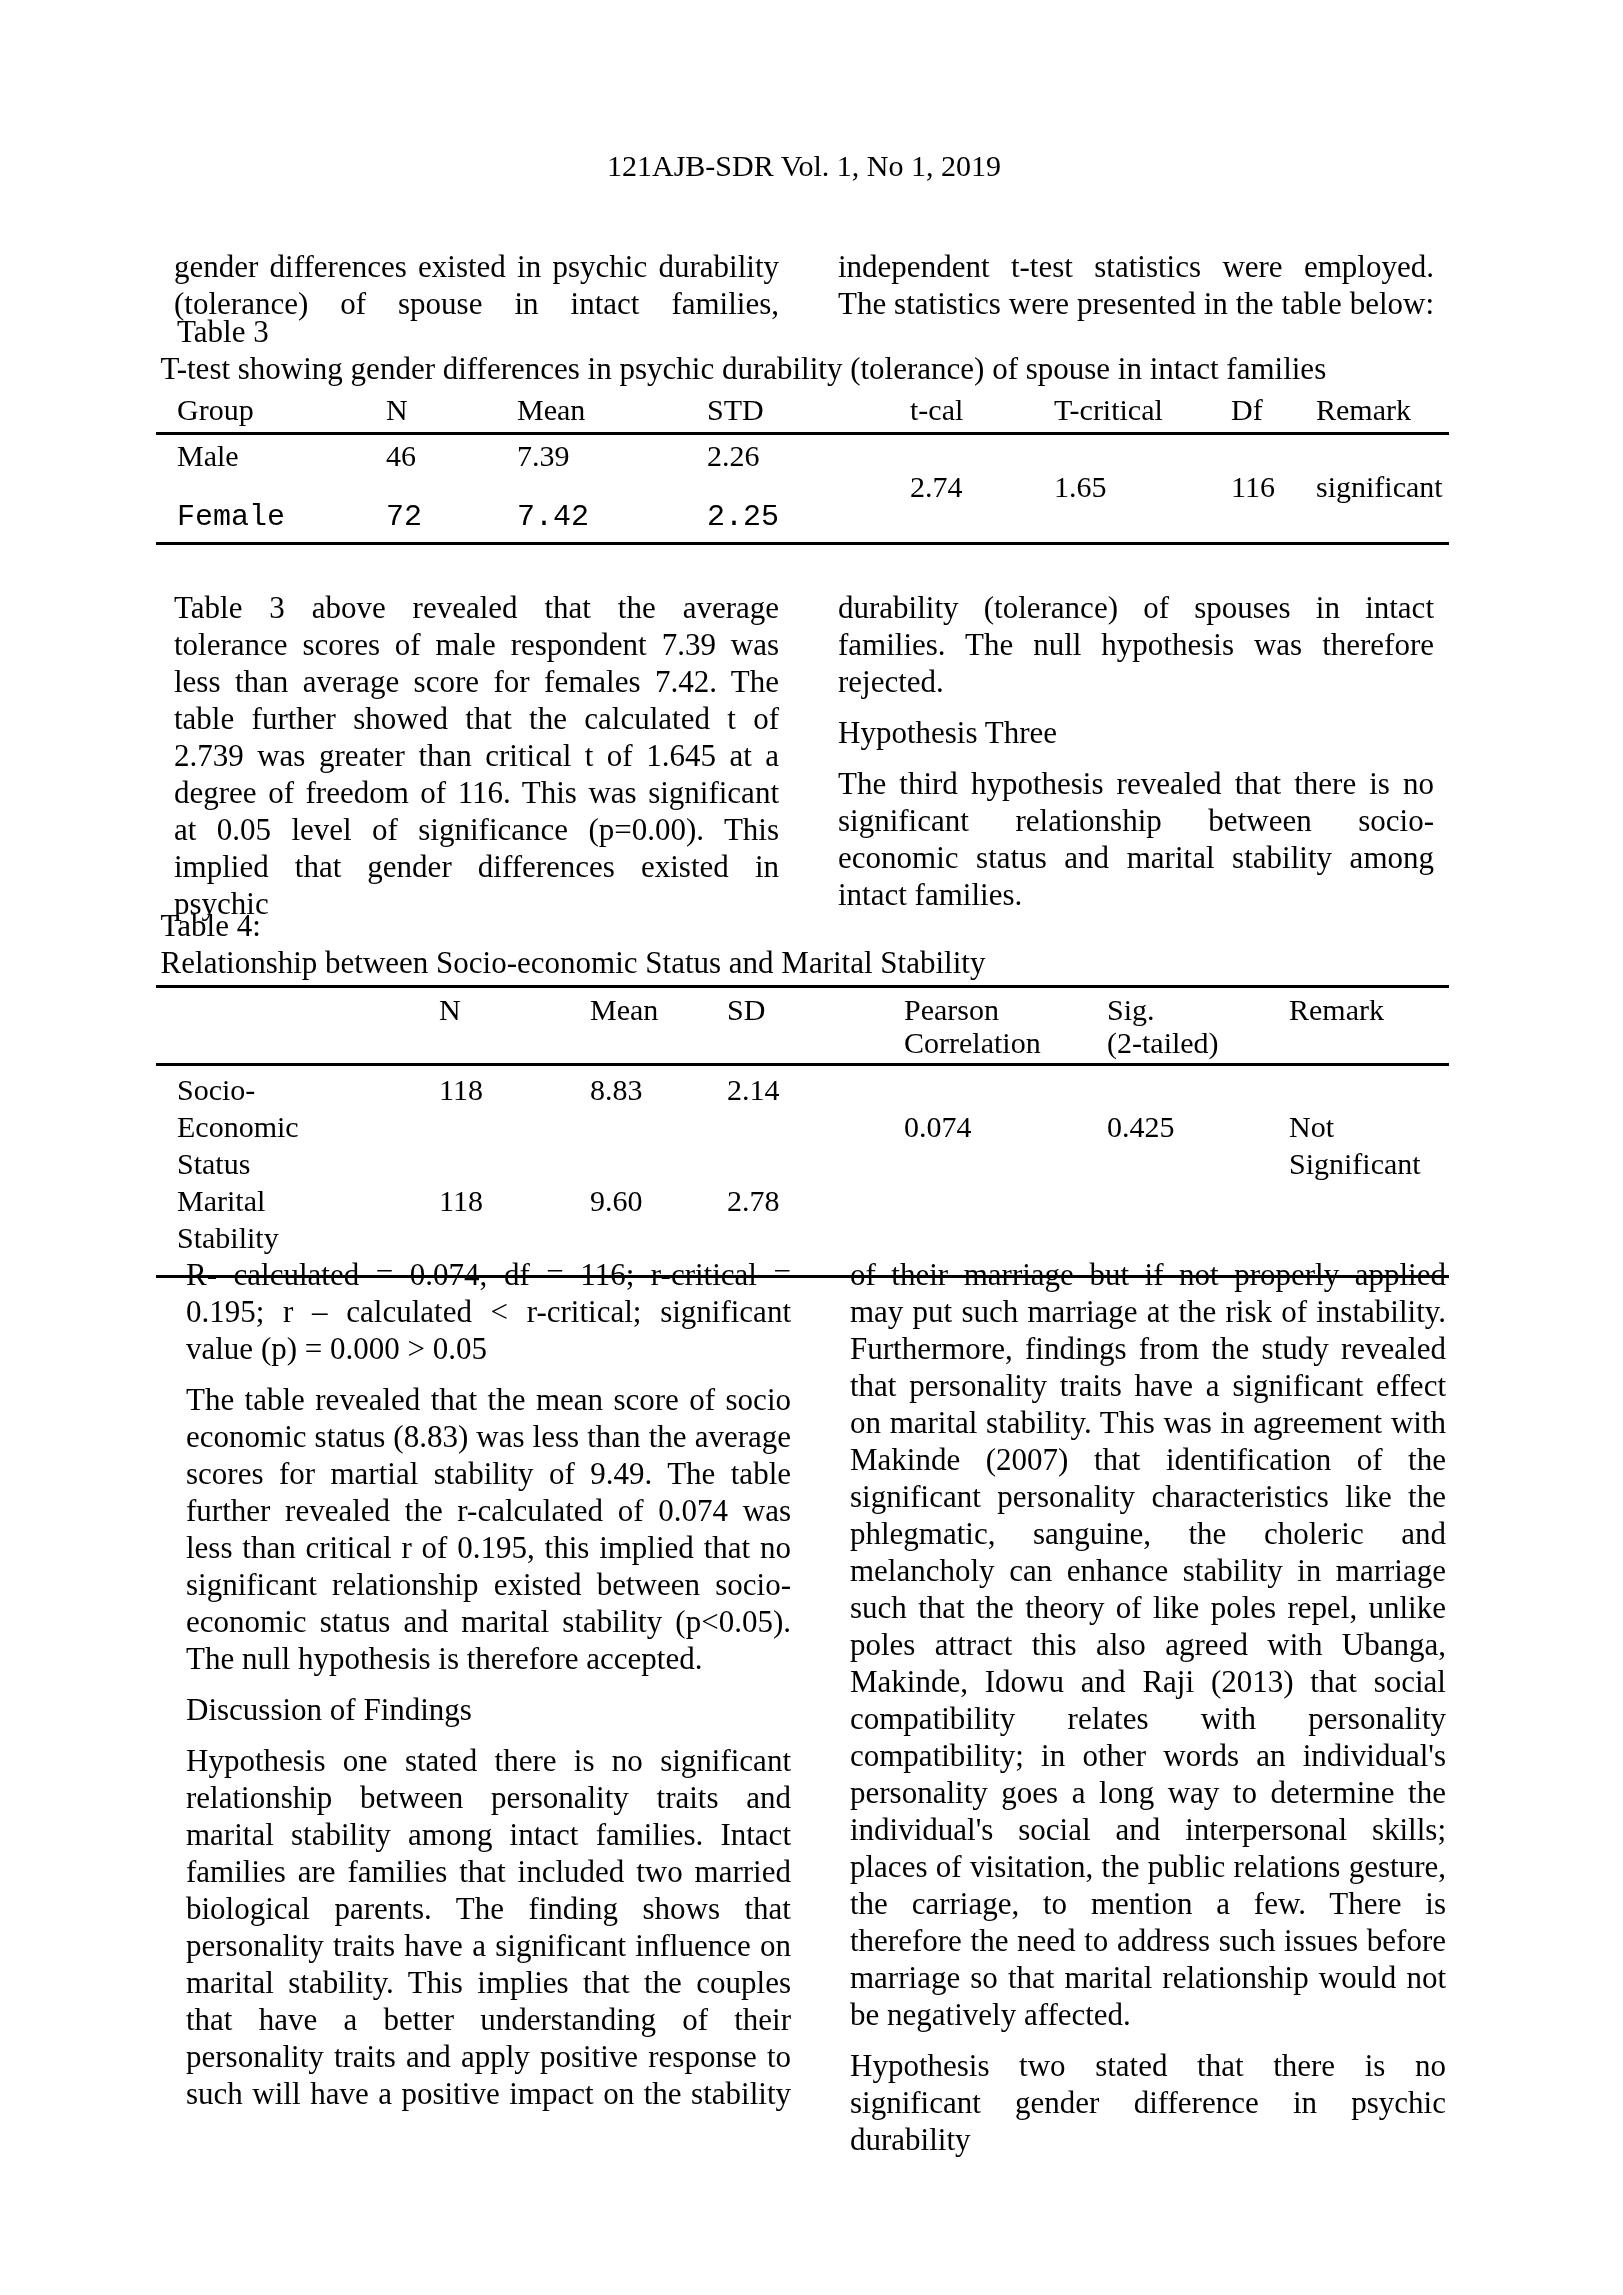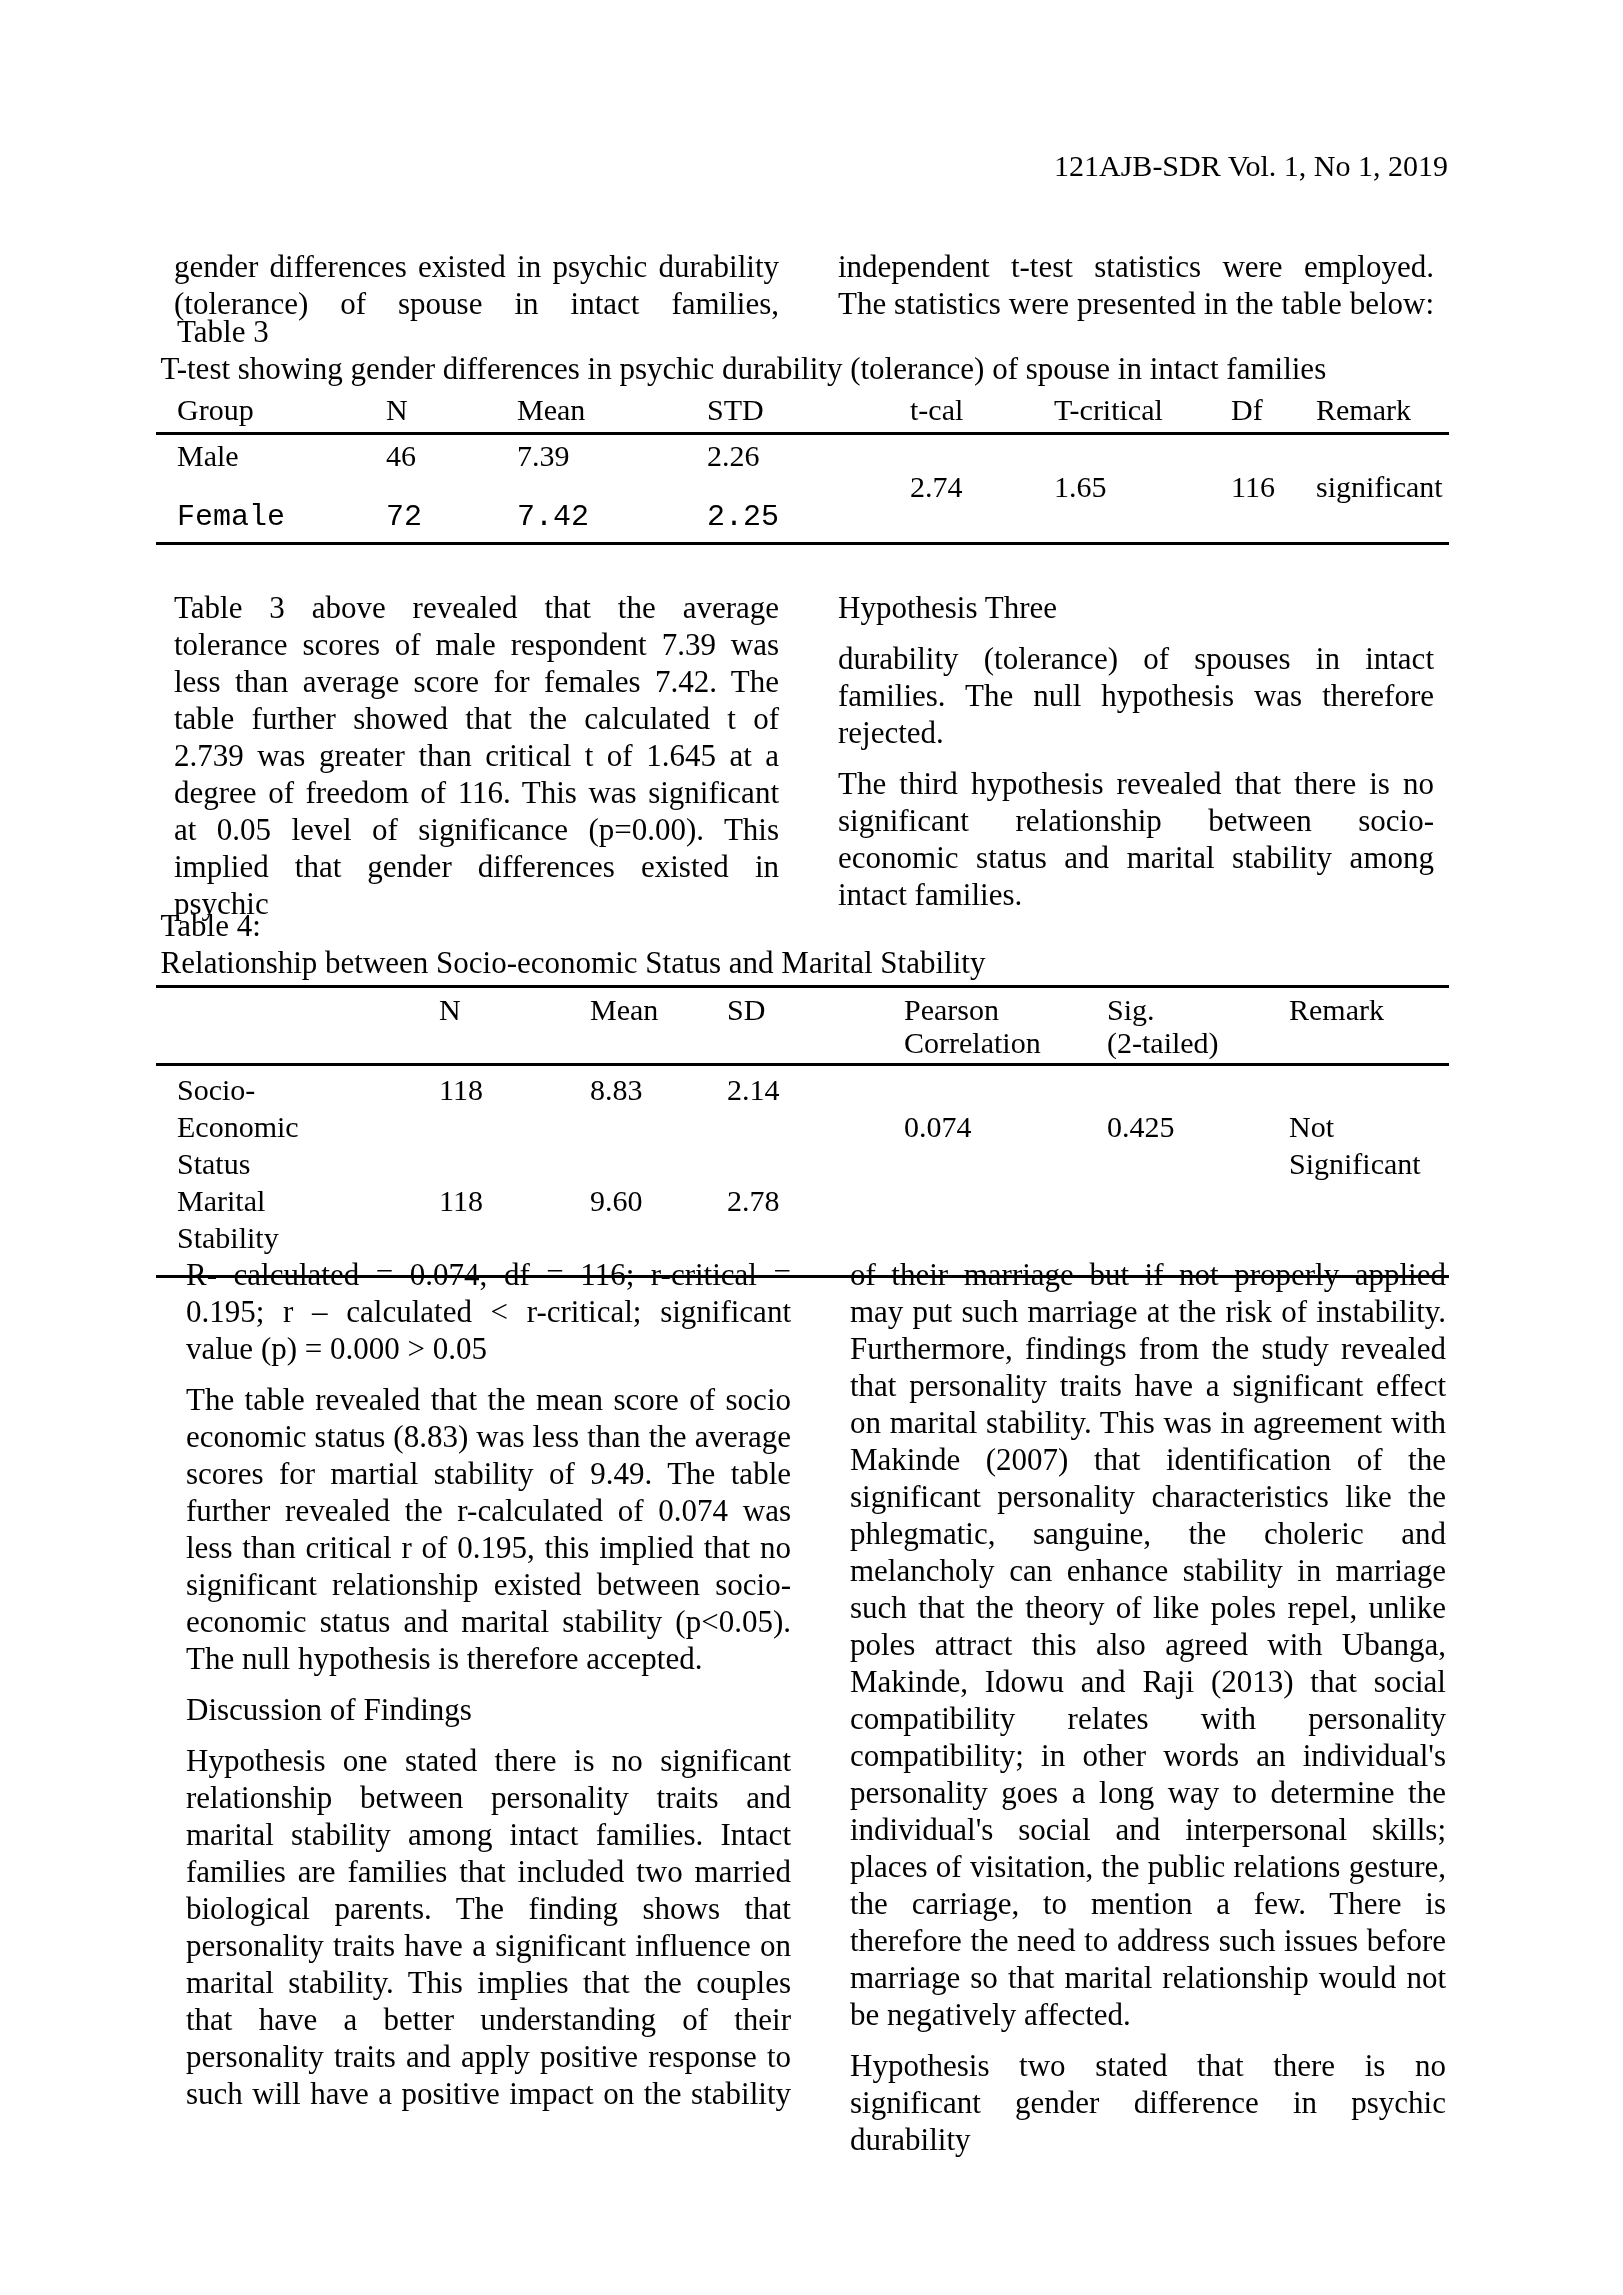--- a/index.html
+++ b/index.html
@@ -5,21 +5,21 @@
   html, body { margin:0; padding:0; }
   body {
     width:1623px; height:2295px;
     background:#ffffff; color:#000000;
     font-family:"Liberation Serif", serif;
     position:relative; overflow:hidden;
   }
   .abs { position:absolute; }
   .page-head {
     left:160px; top:147px; width:1288px;
-    display:flex; justify-content:flex-end;
+    display:flex; justify-content:center;
     font-size:30px; line-height:37px;
   }
   .cols { display:flex; gap:31px; }
   .colL { width:633px; }
   .colR { width:624px; }
   p.body {
     margin:14px; text-align:justify;
     font-size:31px; line-height:37px;
   }
   p.cont { text-align-last:justify; }
@@ -132,22 +132,22 @@
       </tr>
     </tbody>
   </table>
 </div>
 
 <div class="abs cols" style="left:160px; top:575px;">
   <div class="colL">
     <p class="body cont">Table 3 above revealed that the average tolerance scores of male respondent 7.39 was less than average score for females 7.42. The table further showed  that the calculated t of 2.739 was greater than critical t of 1.645 at a degree of freedom of 116. This was significant at 0.05 level of significance (p=0.00). This implied that gender differences existed in psychic</p>
   </div>
   <div class="colR">
+    <p class="body">durability (tolerance) of spouses in intact families. The null hypothesis was therefore rejected.</p>
     <p class="body">Hypothesis Three</p>
-    <p class="body">durability (tolerance) of spouses in intact families. The null hypothesis was therefore rejected.</p>
     <p class="body">The third hypothesis revealed that there is no significant relationship between socio-economic status and marital stability among intact families.</p>
   </div>
 </div>
 
 <div class="abs" style="left:156px; top:907px; width:1292px;">
   <p class="tbl-label" style="padding-left:4.6px;">Table 4:</p>
   <p class="tbl-caption" style="padding-left:4.6px;">Relationship between Socio-economic Status and Marital Stability</p>
   <table class="datatable" id="t4">
     <colgroup>
       <col style="width:283px">

